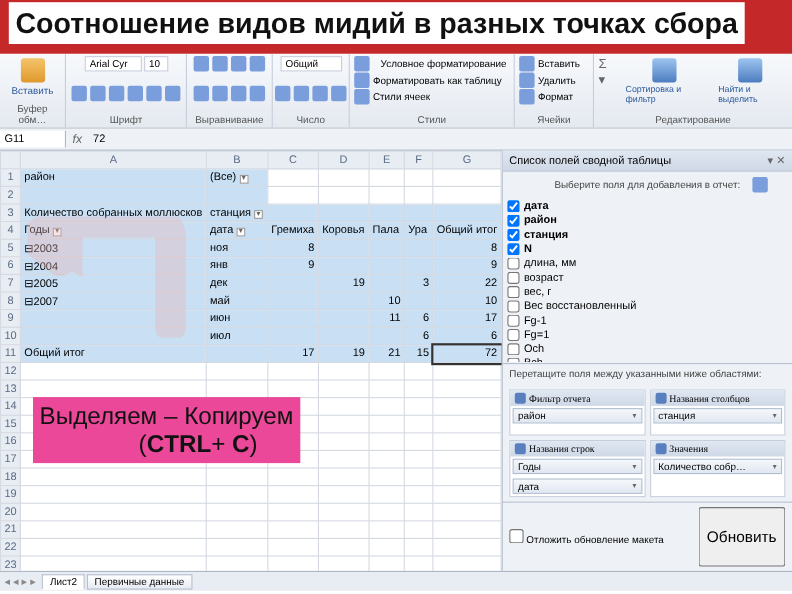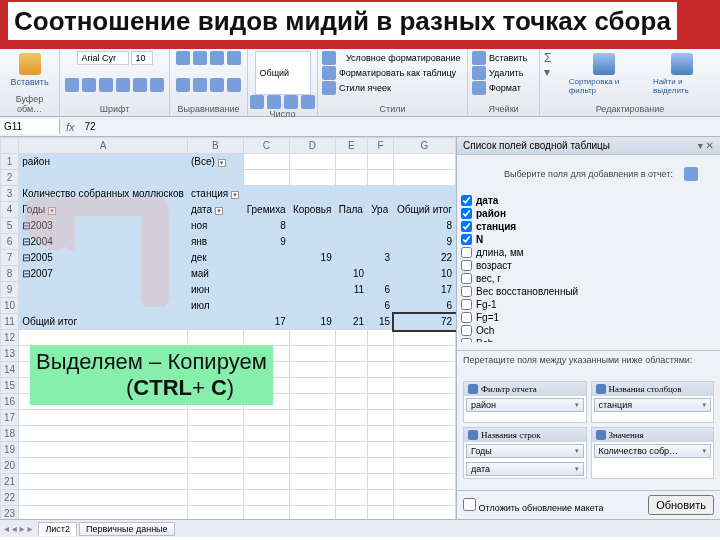--- a/index.html
+++ b/index.html
@@ -38,21 +38,21 @@
   .fl-item input { width: 11px; height: 11px; }
   .fl-item strong { font-weight: 700; }
   .fp-drag { border-top: 1px solid #b6c0d0; padding: 4px 6px; font-size: 9px; color: #444; }
   .drop-grid { display: grid; grid-template-columns: 1fr 1fr; gap: 4px; padding: 4px 6px; }
   .drop { background: #fff; border: 1px solid #c7cedb; min-height: 42px; display: flex; flex-direction: column; }
   .drop-h { background: linear-gradient(#dfe7f2,#cfd8e6); font-size: 9px; padding: 2px 4px; display: flex; align-items: center; gap: 3px; font-family: Liberation Serif, serif; }
   .drop-h .dic { width: 10px; height: 10px; background: #5a7fbf; border-radius: 2px; }
   .pill { background: linear-gradient(#f5f8fb,#e0e7f1); border: 1px solid #b0bdd1; font-size: 9px; padding: 1px 4px; margin: 2px; display: flex; justify-content: space-between; align-items: center; }
   .pill .car { font-size: 7px; color: #666; }
   .fp-foot { border-top: 1px solid #b6c0d0; padding: 4px 6px; font-size: 9px; display: flex; justify-content: space-between; align-items: center; }
-  .overlay { position: absolute; left: 30px; top: 208px; background: #86efac; font-size: 22px; color: #111; padding: 4px 6px; }
+  .overlay { position: absolute; left: 30px; top: 224px; background: #ec4899; font-size: 22px; color: #111; padding: 4px 6px; }
   .statusbar { display: flex; border-top: 1px solid #aeb7c2; height: 18px; background: #e8ecf3; align-items: center; font-size: 10px; }
   .sheet-tab { border: 1px solid #b6c0d0; background: linear-gradient(#fff,#e6ebf3); padding: 1px 6px; margin-left: 2px; font-size: 9px; }
   .sheet-tab.active { background: #fff; border-bottom: 1px solid #fff; }
   .drp { display:inline-block; width:8px; height:8px; border:1px solid #999; background:#fff; font-size:7px; line-height:6px; text-align:center; color:#666; }
   .num { text-align: right !important; }
   .close-x { font-size: 10px; color: #666; cursor: pointer; }
 </style>
 </head>
 <body>
 
@@ -94,21 +94,21 @@
         </div>
       <div class="rg-row">
           <span class="ico sm"></span>
           <span class="ico sm"></span>
           <span class="ico sm"></span>
           <span class="ico sm"></span>
         </div>
       <span class="rg-label">Выравнивание</span>
     </div>
     <div class="rg" style="width:70px">
-      <span style="border:1px solid #c7cedb;background:#fff;font-size:9px;padding:16px 4px;width:56px">Общий</span>
+      <span style="border:1px solid #c7cedb;background:#fff;font-size:9px;padding:1px 4px;width:56px">Общий</span>
       <div class="rg-row">
           <span class="ico sm"></span>
           <span class="ico sm"></span>
           <span class="ico sm"></span>
           <span class="ico sm"></span>
         </div>
       <span class="rg-label">Число</span>
     </div>
     <div class="rg" style="width:150px">
       <div style="display:flex;flex-direction:column;gap:1px;align-items:flex-start;width:100%">
@@ -528,21 +528,21 @@
               <span>Значения</span>
             </div>
           <div class="pill">
               <span>Количество собр…</span>
               <span class="car">▾</span>
             </div>
         </div>
       </div>
       <div class="fp-foot">
         <label><input type="checkbox" style=""> <span>Отложить обновление макета</span></label>
-        <button style="font-size:11px;padding:2px 6px">Обновить</button>
+        <button style="font-size:14px;padding:17px 6px">Обновить</button>
       </div>
     </div>
   </div>
 
   <div class="statusbar">
     <span style="padding:0 4px;color:#888">◂ ◂ ▸ ▸</span>
     <span class="sheet-tab active">Лист2</span>
     <span class="sheet-tab">Первичные данные</span>
   </div>
 

